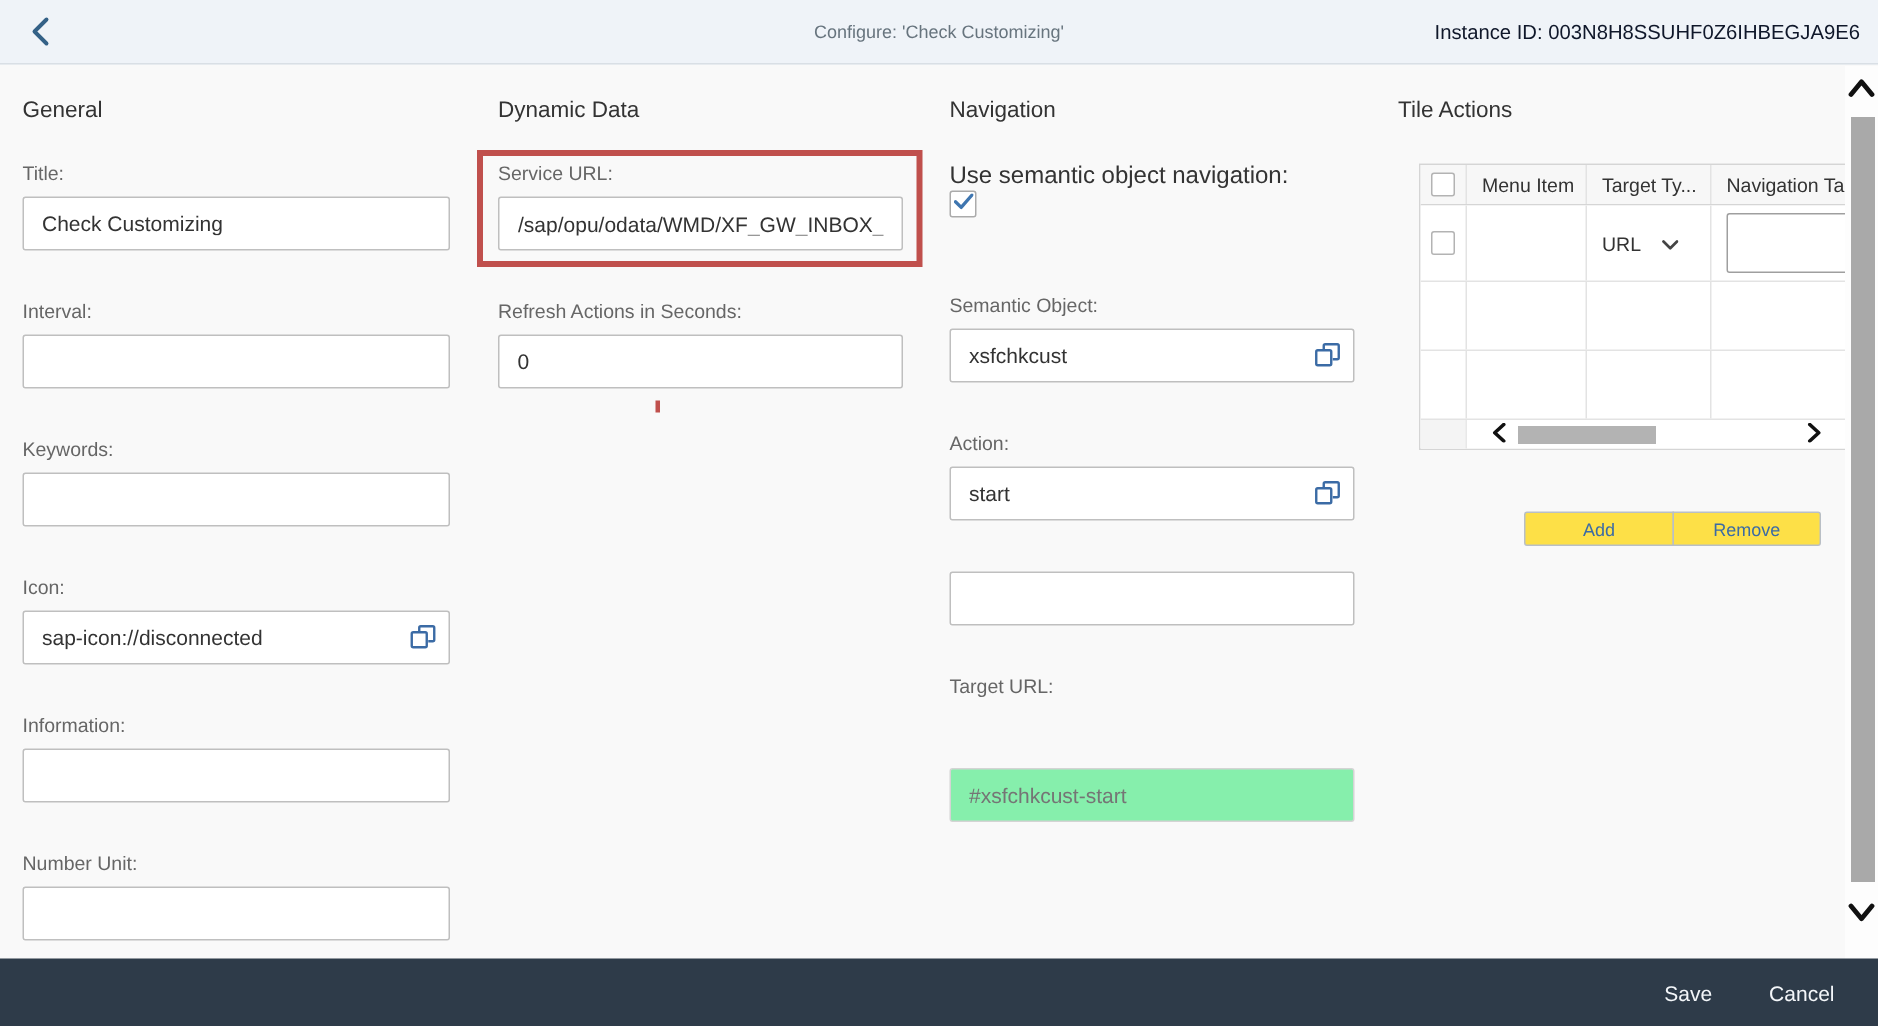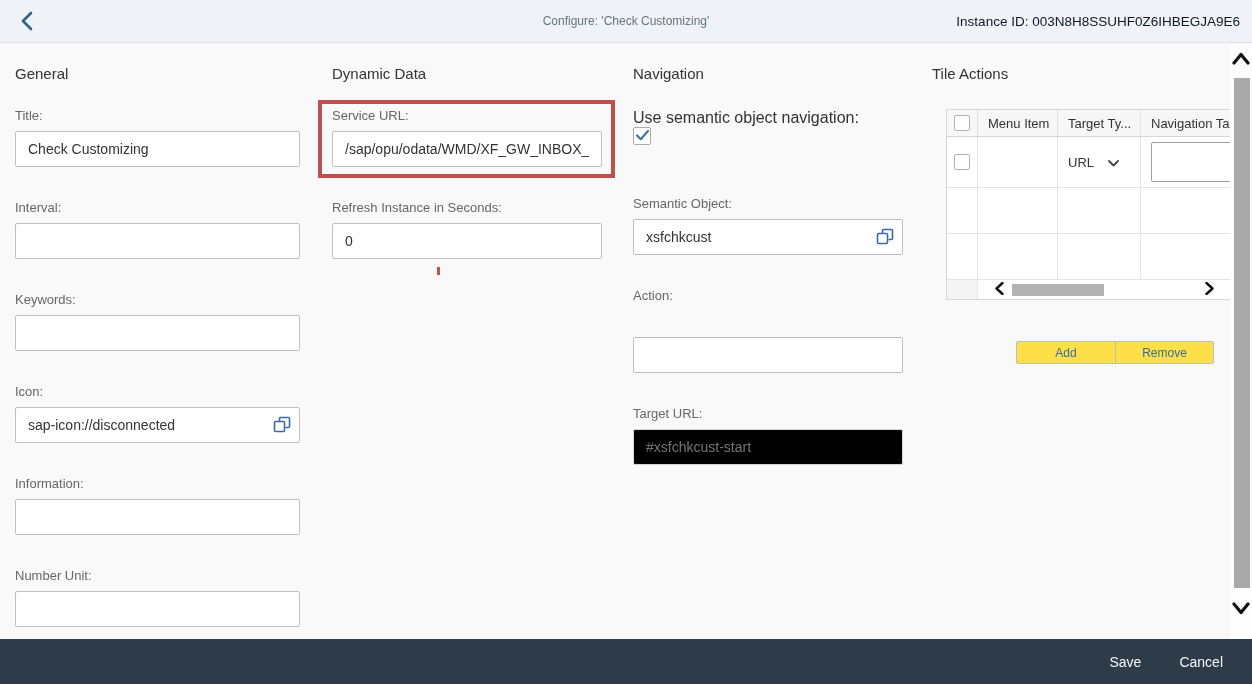--- a/index.html
+++ b/index.html
@@ -42,21 +42,21 @@
 
   .field { margin-bottom:34px; }
   .field .flabel { display:block; font-size:13px; color:#666; line-height:14px; margin-bottom:8px; }
   .input-wrap { position:relative; height:36px; }
   .txt {
     width:100%; height:36px; background:#fff;
     border:1px solid #bfbfbf; border-radius:2px;
     padding:0 12px; font-size:14px; color:#333;
     font-family:"Liberation Sans", sans-serif;
   }
-  .txt:disabled { background:#000000; border-color:#d4d4d4; color:#757575; }
+  .txt:disabled { background:#86efac; border-color:#d4d4d4; color:#757575;margin-top:39px; }
   .txt.with-help { padding-right:36px; }
   .vh-btn {
     position:absolute; right:9px; top:9px; width:18px; height:18px;
     background:transparent; border:none; cursor:pointer; padding:0;
   }
 
   
   .checkbox-wrap { margin-bottom:52px; }
   .cbx {
     width:18px; height:18px; background:#fff; border:1px solid #ababab;
@@ -211,21 +211,21 @@
   <div class="section-heading">Dynamic Data</div>
 
   <div class="field">
     <span class="flabel">Service URL:</span>
     <div class="input-wrap">
       <input class="txt" type="text" value="/sap/opu/odata/WMD/XF_GW_INBOX_SRV" style="">
     </div>
   </div>
 
   <div class="field">
-    <span class="flabel">Refresh Instance in Seconds:</span>
+    <span class="flabel">Refresh Actions in Seconds:</span>
     <div class="input-wrap">
       <input class="txt" type="text" value="0" style="">
     </div>
   </div>
 </div>
 
 <div class="col col-nav">
   <div class="section-heading">Navigation</div>
 
   <div class="checkbox-wrap">
@@ -249,20 +249,31 @@
               <rect x="1.5" y="5.5" width="10" height="10" rx="1" fill="none" stroke="#3b6ba5" stroke-width="1.6"></rect>
               <path d="M6.5 5.5 v-3 a1 1 0 0 1 1-1 h8 a1 1 0 0 1 1 1 v8 a1 1 0 0 1 -1 1 h-3" fill="none" stroke="#3b6ba5" stroke-width="1.6"></path>
             </svg>
         </span>
       </button>
     </div>
   </div>
 
   <div class="field">
     <span class="flabel">Action:</span>
+    <div class="input-wrap">
+      <input class="txt with-help" type="text" value="start" style="">
+      <button class="vh-btn">
+        <span>
+          <svg width="18" height="18" viewBox="0 0 18 18">
+              <rect x="1.5" y="5.5" width="10" height="10" rx="1" fill="none" stroke="#3b6ba5" stroke-width="1.6"></rect>
+              <path d="M6.5 5.5 v-3 a1 1 0 0 1 1-1 h8 a1 1 0 0 1 1 1 v8 a1 1 0 0 1 -1 1 h-3" fill="none" stroke="#3b6ba5" stroke-width="1.6"></path>
+            </svg>
+        </span>
+      </button>
+    </div>
   </div>
 
   <div class="field">
     <div class="input-wrap">
       <input class="txt" type="text" value="" style="">
     </div>
   </div>
 
   <div class="field">
     <span class="flabel">Target URL:</span>

